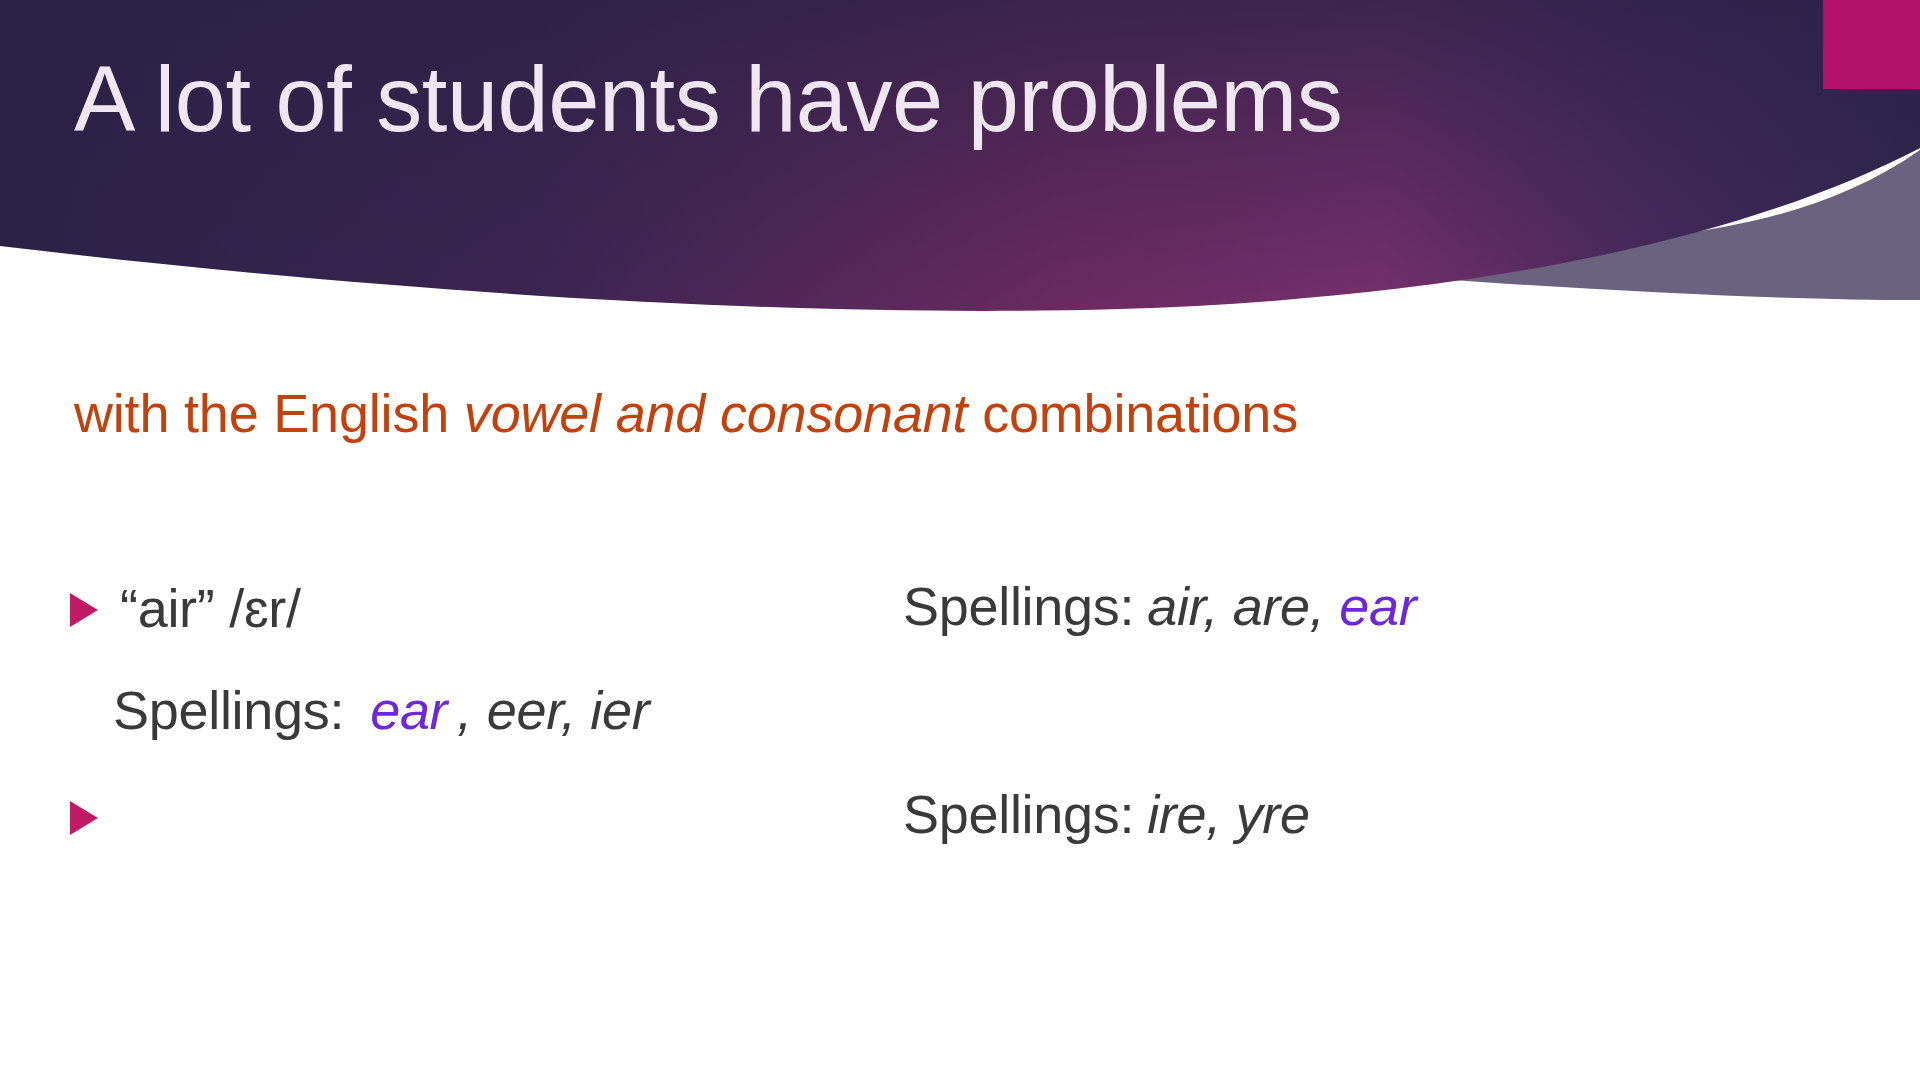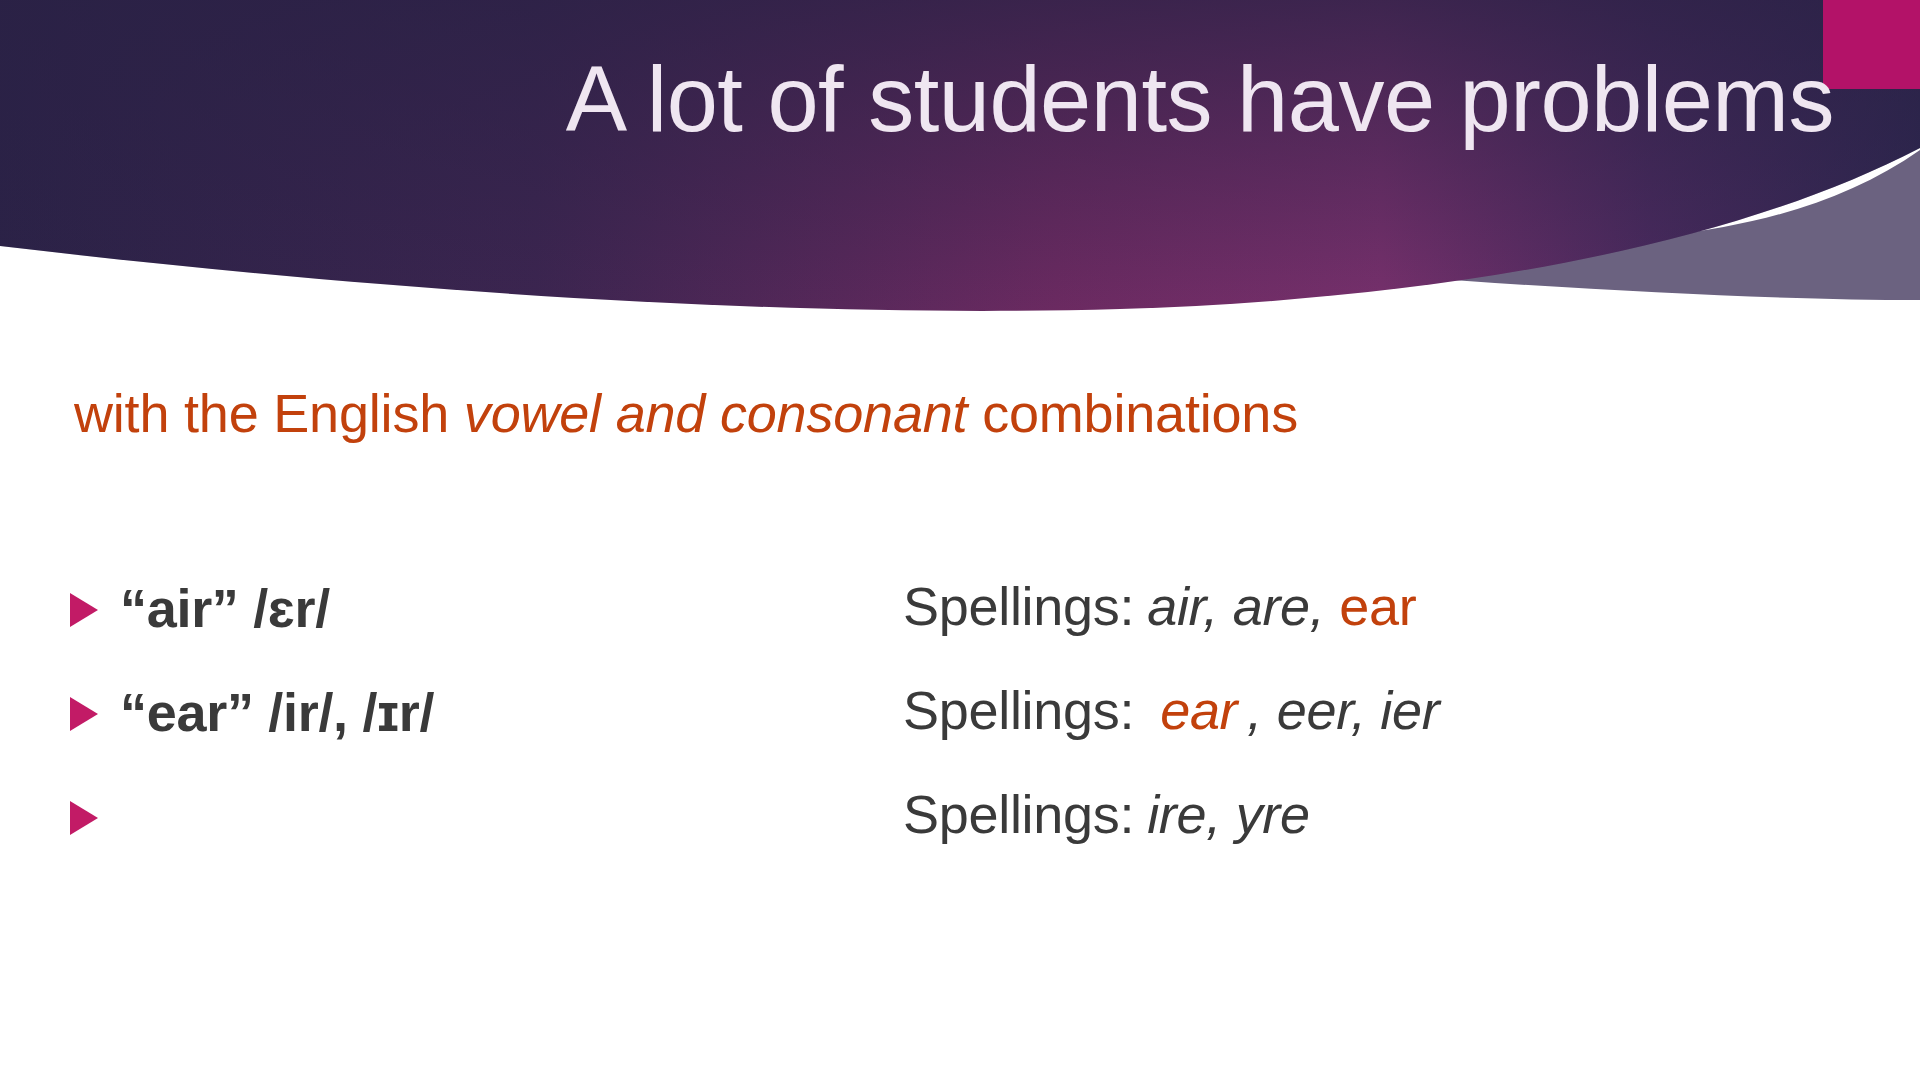--- a/index.html
+++ b/index.html
@@ -9,21 +9,20 @@
   }
   body {
     font-family: "Liberation Sans", sans-serif;
   }
   .slide {
     position: relative;
     width: 1920px;
     height: 1080px;
     background: #ffffff;
     overflow: hidden;
-    text-align: right;
   }
 
   
   .header-band {
     position: absolute;
     left: 0;
     top: 0;
     width: 1920px;
     height: 330px;
     overflow: hidden;
@@ -97,34 +96,34 @@
     border-top: 17px solid transparent;
     border-bottom: 17px solid transparent;
     margin-right: 22px;
     flex: 0 0 auto;
     position: relative;
     top: 2px;
   }
   .bullet-term {
     font-size: 54px;
     color: #3a3a3a;
-    font-weight: 700;
+    font-weight: 400;
     letter-spacing: -0.3px;
     white-space: nowrap;
   }
   .bullet-right {
     font-size: 54px;
     color: #3a3a3a;
     font-weight: 400;
     letter-spacing: -0.3px;
     white-space: nowrap;
   }
   .sp-label { font-style: normal; margin-left: 43px; }
   .sp-vals  { font-style: italic; margin-left: 13px; }
-  .hl { color: #c2410c; }
+  .hl { color: #6d28d9; font-style: italic; }
 </style>
 </head>
 <body>
 
 <div class="slide">
 
   <div class="header-band">
     <svg class="header-svg" width="1920" height="330" viewBox="0 0 1920 330">
       <defs>
         <linearGradient id="hdrGrad" x1="0" y1="0" x2="1" y2="0">
@@ -162,24 +161,20 @@
 
     <div class="bullet-row">
       <div class="bullet-left">
         <span class="tri-icon"></span>
         <span class="bullet-term">“air” /ɛr/</span>
       </div>
       <div class="bullet-right"><span class="sp-label">Spellings:</span><span class="sp-vals">air, are, </span><span class="hl">ear</span><span class="sp-vals" style="margin-left:0"></span></div>
     </div>
 
     <div class="bullet-row">
-      <div class="bullet-left">
-        <span class="tri-icon"></span>
-        <span class="bullet-term">“ear” /ir/, /ɪr/</span>
-      </div>
       <div class="bullet-right"><span class="sp-label">Spellings:</span><span class="sp-vals"></span><span class="hl sp-vals">ear</span><span class="sp-vals" style="margin-left:10px">, eer, ier</span></div>
     </div>
 
     <div class="bullet-row">
       <div class="bullet-left">
         <span class="tri-icon"></span>
       </div>
       <div class="bullet-right"><span class="sp-label">Spellings:</span><span class="sp-vals">ire, yre</span><span class="hl"></span><span class="sp-vals" style="margin-left:0"></span></div>
     </div>
 

